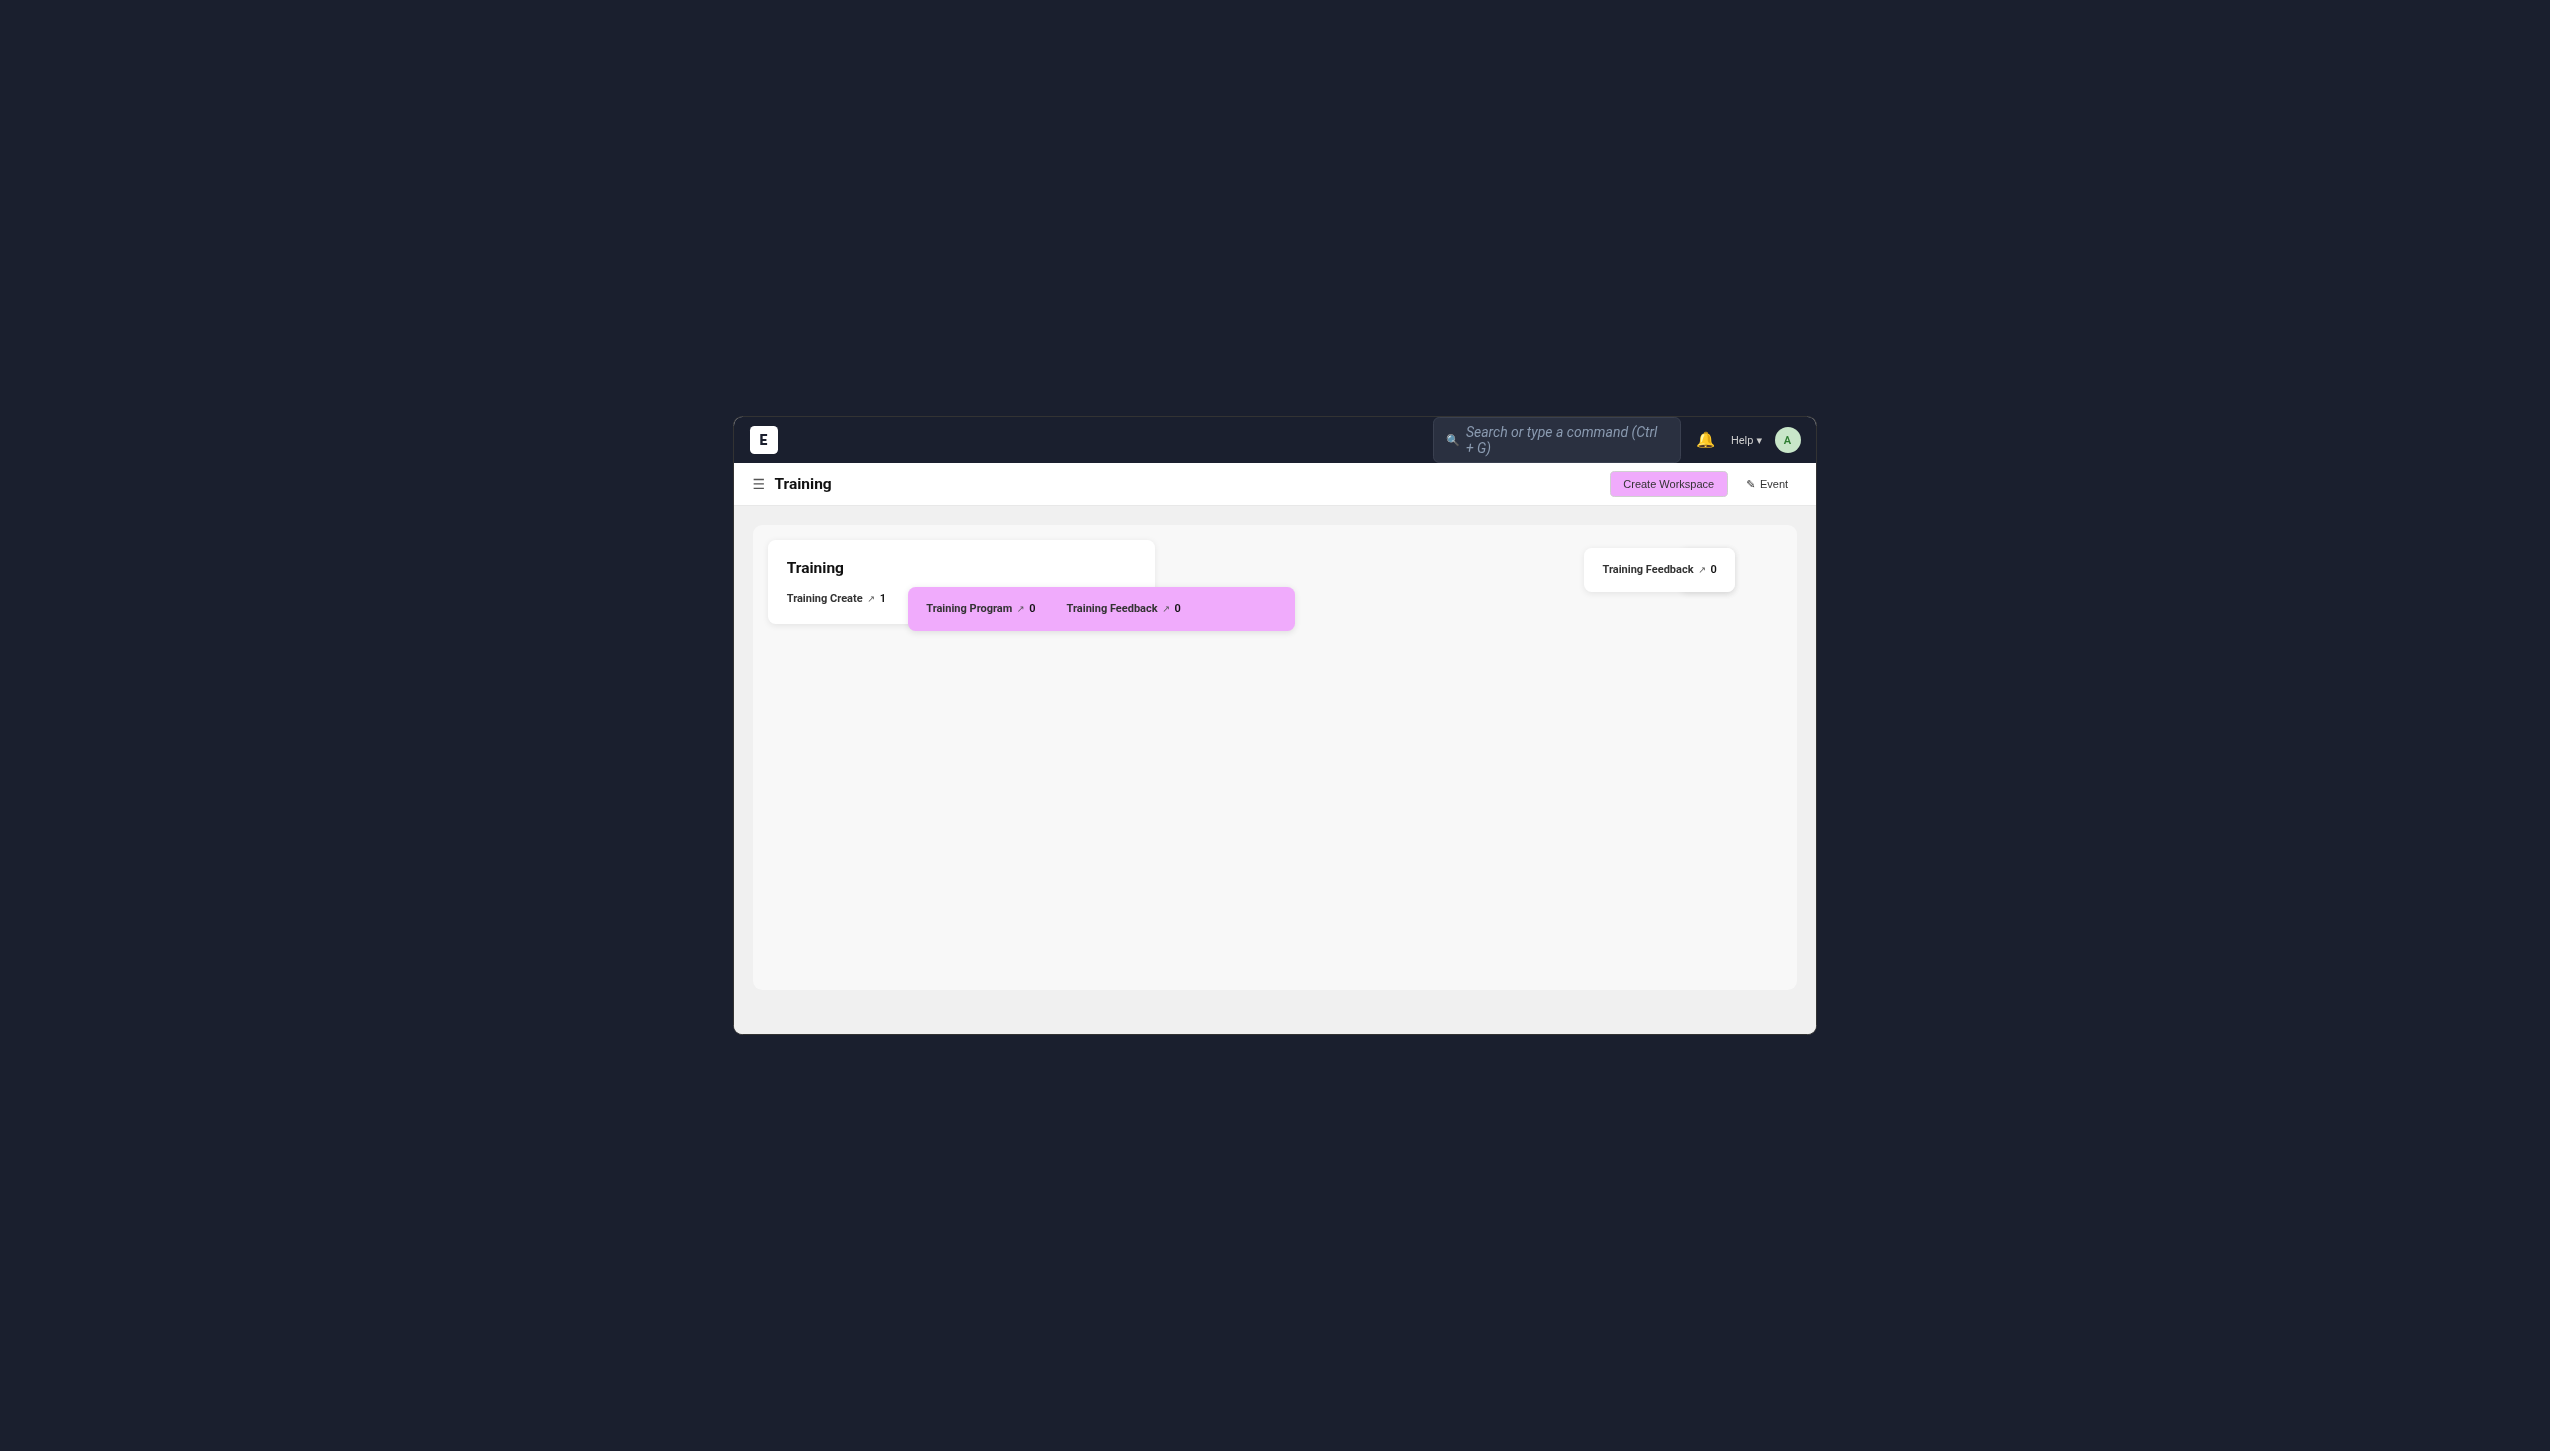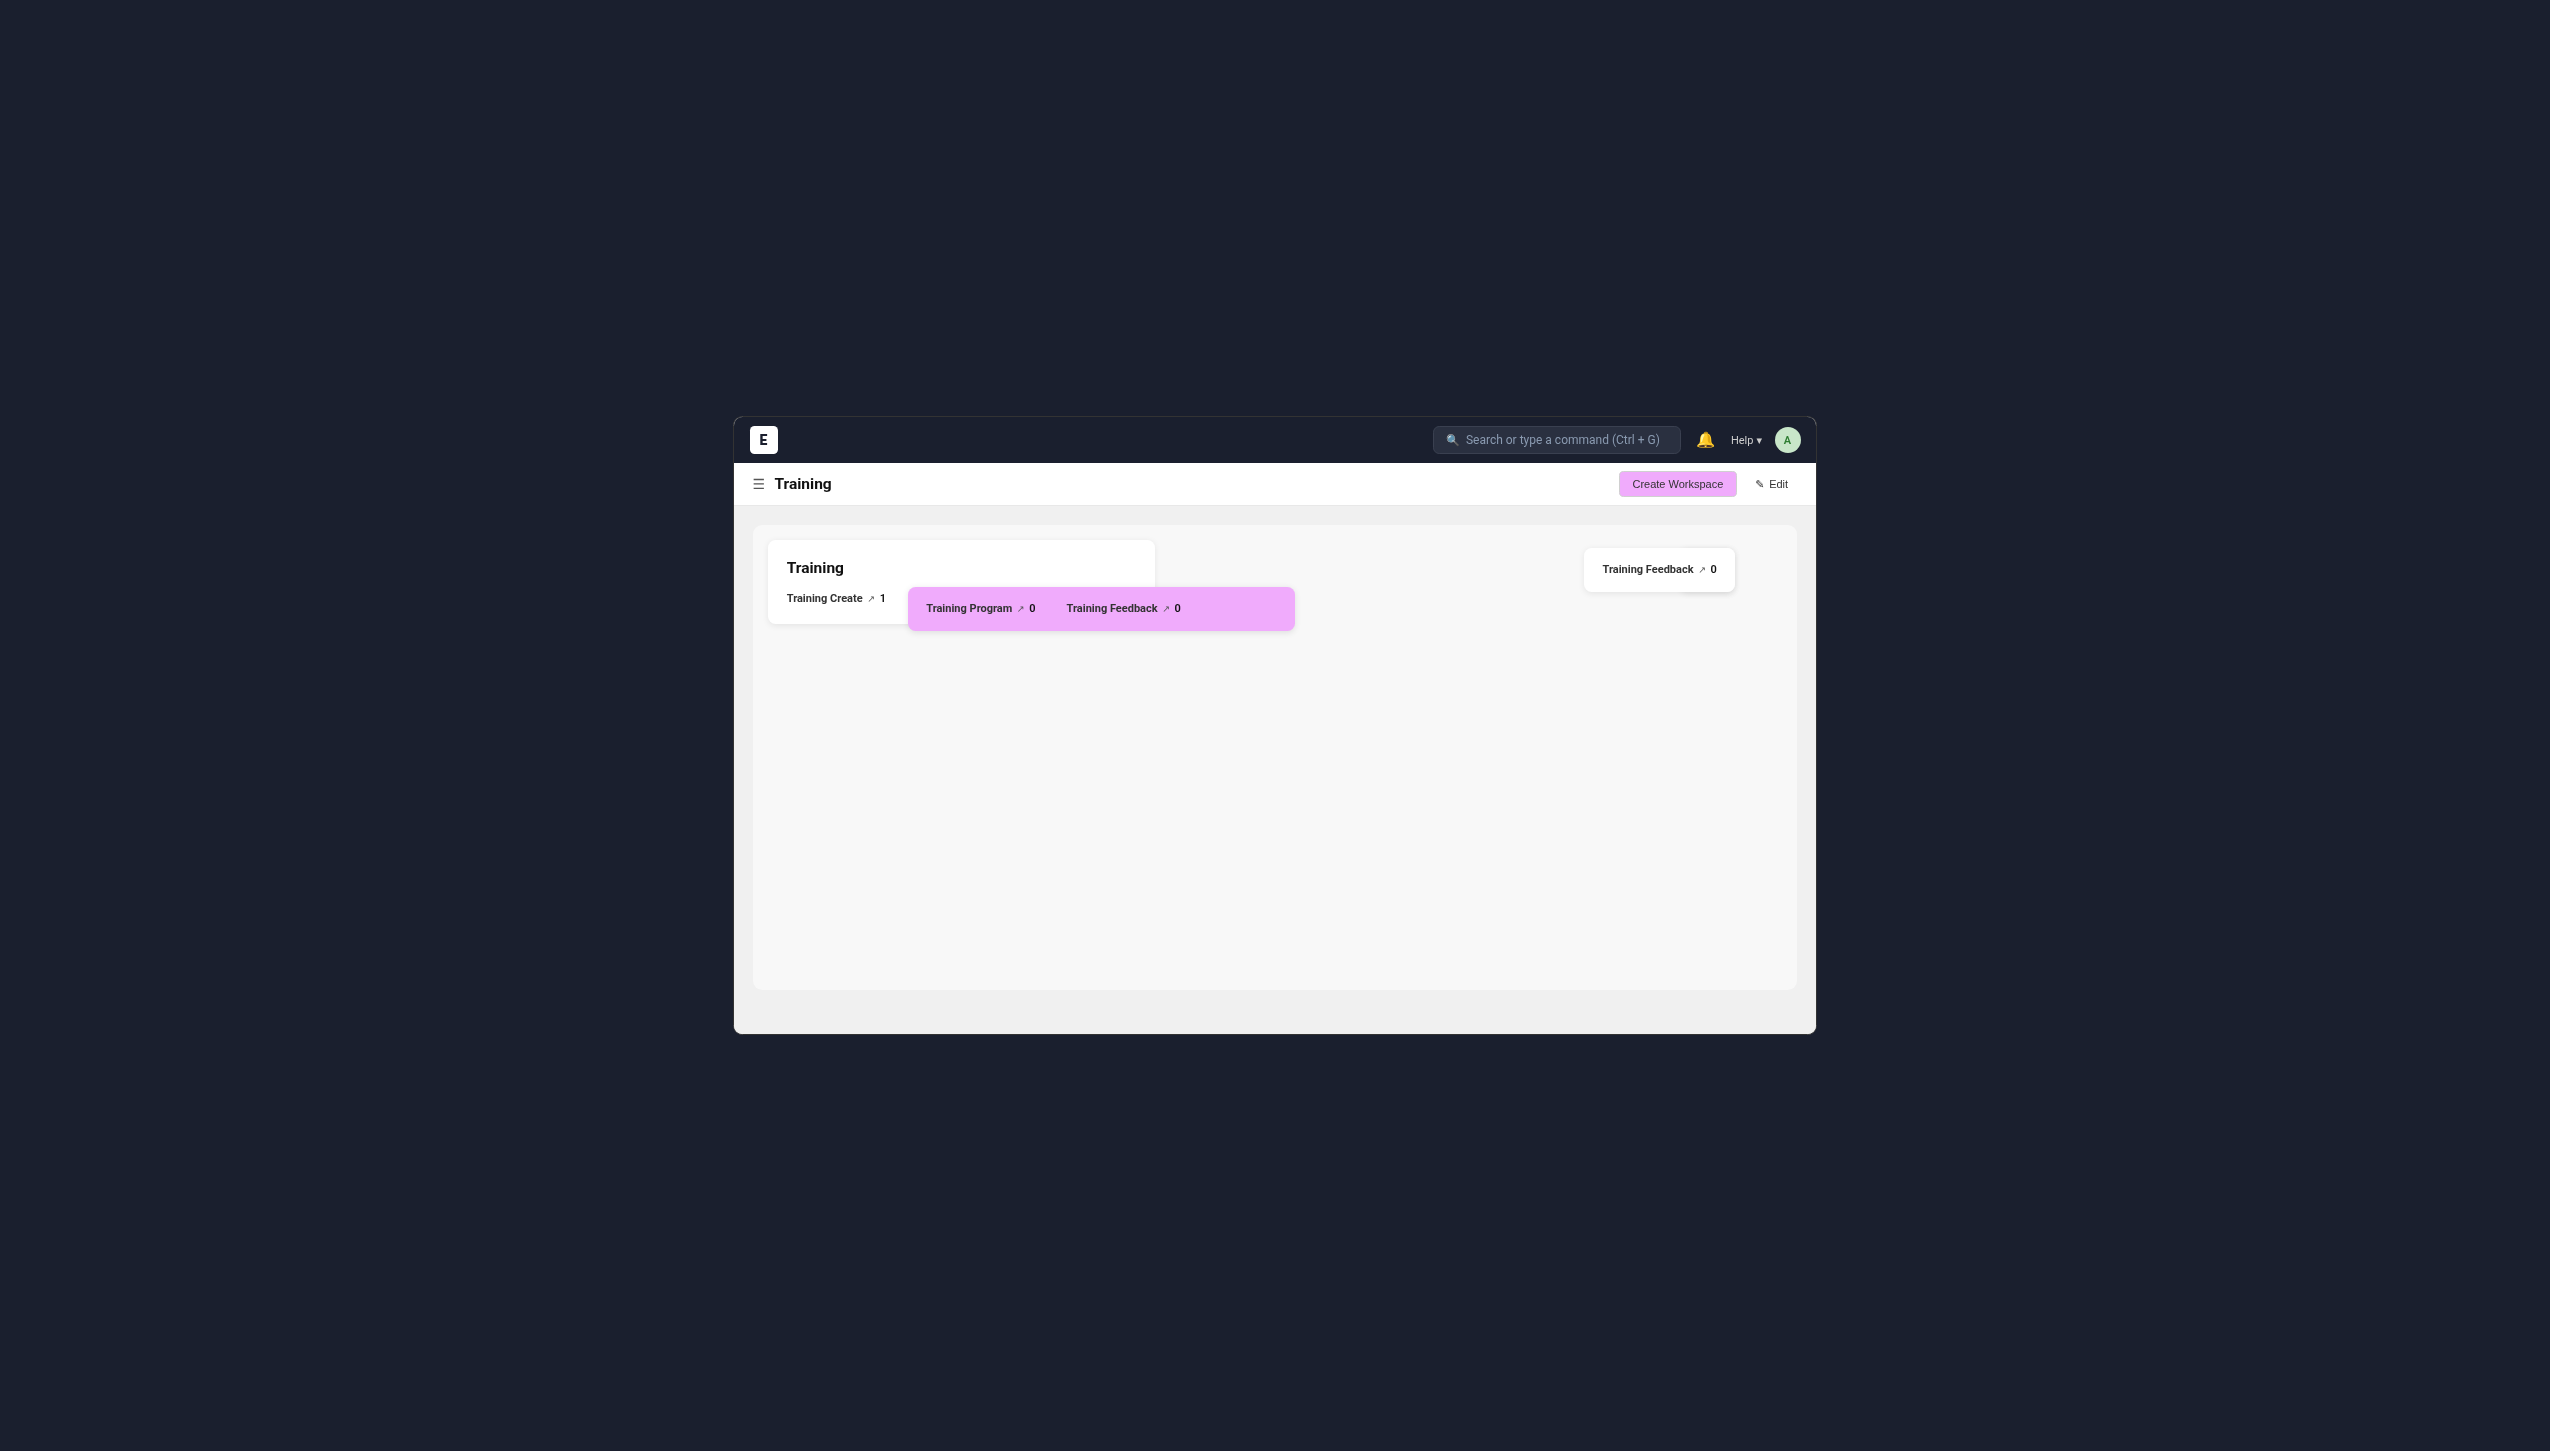--- a/index.html
+++ b/index.html
@@ -68,21 +68,22 @@
       cursor: text;
     }
 
     .search-icon-wrap {
       color: #8a9ab0;
       font-size: 11px;
     }
 
     .search-text {
       color: #8a9ab0;
-      font-size: 12px;
+      font-size: 14px;
+      font-style: italic;
     }
 
     .nav-bell {
       color: #8a9ab0;
       font-size: 15.5px;
       cursor: pointer;
       padding: 3.1px;
     }
 
     .nav-help {
@@ -272,21 +273,21 @@
   </nav>
 
   <header class="page-header">
     <span class="hamburger">☰</span>
     <h1 class="page-title">Training</h1>
 
     <button class="btn-create-workspace">Create Workspace</button>
 
     <button class="btn-edit">
       <span>✎</span>
-      <span>Edit</span>
+      <span>Event</span>
     </button>
   </header>
 
   <main class="main-content">
     <div class="workspace-area">
 
       <div class="card-primary">
         <div class="card-title">Training</div>
         <div class="card-stats">
           <div class="stat-item">

